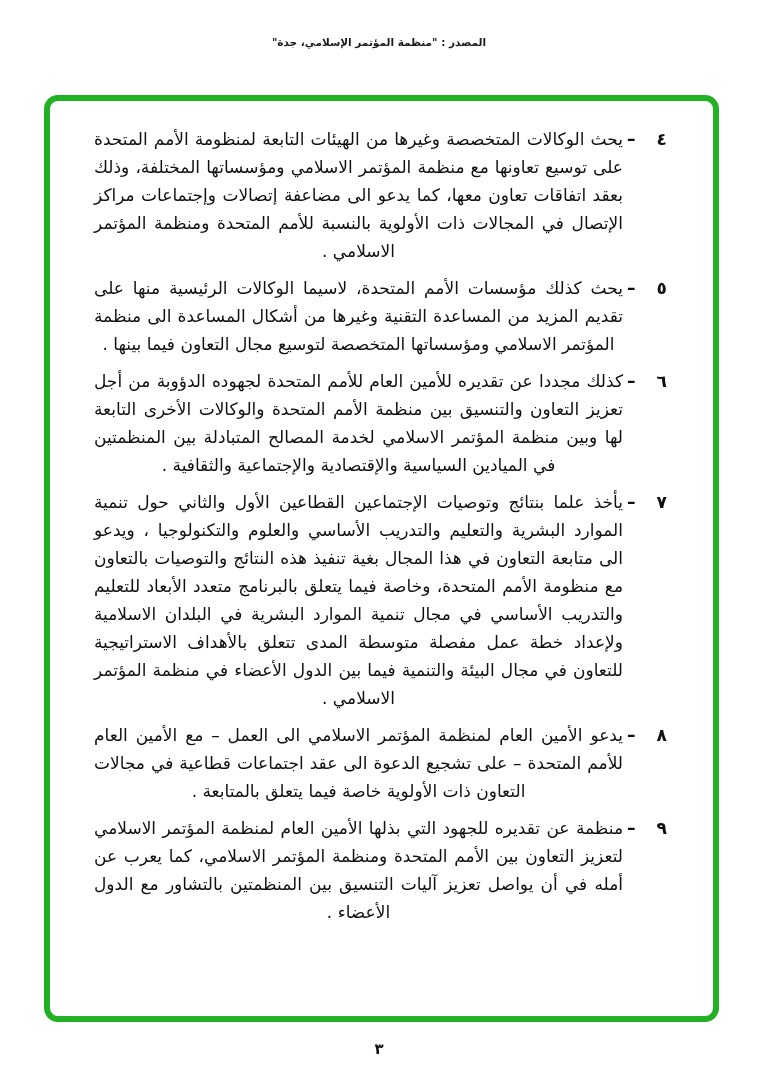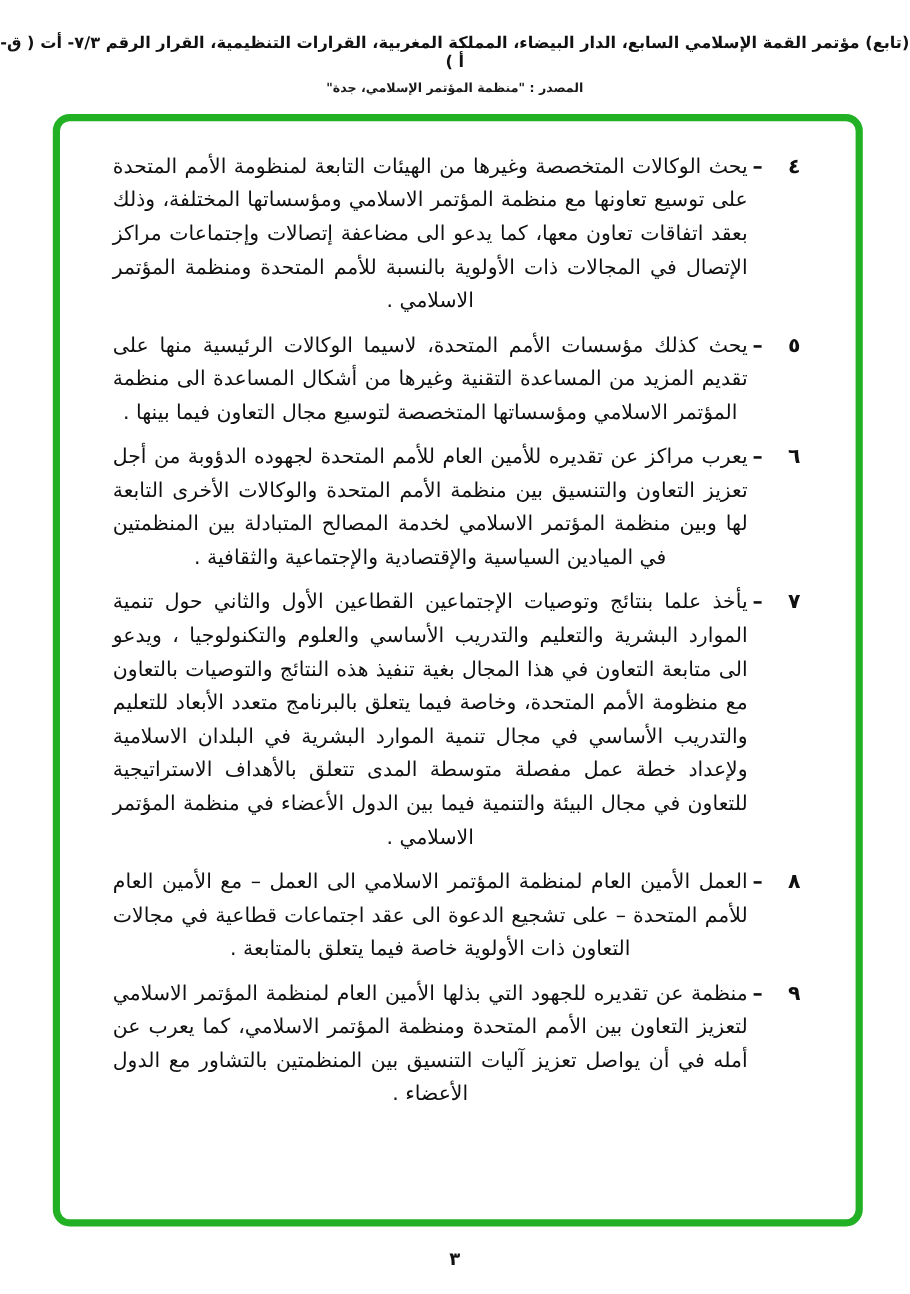--- a/index.html
+++ b/index.html
@@ -61,21 +61,20 @@
     position:absolute; top:1040px; left:0; right:0;
     text-align:center;
     font-size:15px; font-weight:bold;
     direction:rtl;
   }
 </style>
 </head>
 <body>
 
 <div class="doc-header">
-  <div class="line1">(تابع) مؤتمر القمة الإسلامي السابع، الدار البيضاء، المملكة المغربية، القرارات التنظيمية، القرار الرقم ٧/٣- أت ( ق- أ )</div>
   <div class="line2">المصدر : "منظمة المؤتمر الإسلامي، جدة"</div>
 </div>
 
 <div class="resolution-box" style="border-color: rgb(34, 177, 36);">
   <div class="clauses">
 
     <div class="clause">
       <div class="clause-num">
           <span>٤</span>
           <span>–</span>
@@ -89,37 +88,37 @@
           <span>–</span>
         </div>
       <div class="clause-body"><b>يحث</b> <span>كذلك مؤسسات الأمم المتحدة، لاسيما الوكالات الرئيسية منها على تقديم المزيد من المساعدة التقنية وغيرها من أشكال المساعدة الى منظمة المؤتمر الاسلامي ومؤسساتها المتخصصة لتوسيع مجال التعاون فيما بينها .</span></div>
     </div>
 
     <div class="clause">
       <div class="clause-num">
           <span>٦</span>
           <span>–</span>
         </div>
-      <div class="clause-body"><b>يعرب مراكز</b> <span>عن تقديره للأمين العام للأمم المتحدة لجهوده الدؤوبة من أجل تعزيز التعاون والتنسيق بين منظمة الأمم المتحدة والوكالات الأخرى التابعة لها وبين منظمة المؤتمر الاسلامي لخدمة المصالح المتبادلة بين المنظمتين في الميادين السياسية والإقتصادية والإجتماعية والثقافية .</span></div>
+      <div class="clause-body"><b>كذلك مجددا</b> <span>عن تقديره للأمين العام للأمم المتحدة لجهوده الدؤوبة من أجل تعزيز التعاون والتنسيق بين منظمة الأمم المتحدة والوكالات الأخرى التابعة لها وبين منظمة المؤتمر الاسلامي لخدمة المصالح المتبادلة بين المنظمتين في الميادين السياسية والإقتصادية والإجتماعية والثقافية .</span></div>
     </div>
 
     <div class="clause">
       <div class="clause-num">
           <span>٧</span>
           <span>–</span>
         </div>
       <div class="clause-body"><b>يأخذ علما</b> <span>بنتائج وتوصيات الإجتماعين القطاعين الأول والثاني حول تنمية الموارد البشرية والتعليم والتدريب الأساسي والعلوم والتكنولوجيا ، ويدعو الى متابعة التعاون في هذا المجال بغية تنفيذ هذه النتائج والتوصيات بالتعاون مع منظومة الأمم المتحدة، وخاصة فيما يتعلق بالبرنامج متعدد الأبعاد للتعليم والتدريب الأساسي في مجال تنمية الموارد البشرية في البلدان الاسلامية ولإعداد خطة عمل مفصلة متوسطة المدى تتعلق بالأهداف الاستراتيجية للتعاون في مجال البيئة والتنمية فيما بين الدول الأعضاء في منظمة المؤتمر الاسلامي .</span></div>
     </div>
 
     <div class="clause">
       <div class="clause-num">
           <span>٨</span>
           <span>–</span>
         </div>
-      <div class="clause-body"><b>العمل</b> <span>الأمين العام لمنظمة المؤتمر الاسلامي الى العمل – مع الأمين العام للأمم المتحدة – على تشجيع الدعوة الى عقد اجتماعات قطاعية في مجالات التعاون ذات الأولوية خاصة فيما يتعلق بالمتابعة .</span></div>
+      <div class="clause-body"><b>يدعو</b> <span>الأمين العام لمنظمة المؤتمر الاسلامي الى العمل – مع الأمين العام للأمم المتحدة – على تشجيع الدعوة الى عقد اجتماعات قطاعية في مجالات التعاون ذات الأولوية خاصة فيما يتعلق بالمتابعة .</span></div>
     </div>
 
     <div class="clause">
       <div class="clause-num">
           <span>٩</span>
           <span>–</span>
         </div>
       <div class="clause-body"><b>منظمة</b> <span>عن تقديره للجهود التي بذلها الأمين العام لمنظمة المؤتمر الاسلامي لتعزيز التعاون بين الأمم المتحدة ومنظمة المؤتمر الاسلامي، كما يعرب عن أمله في أن يواصل تعزيز آليات التنسيق بين المنظمتين بالتشاور مع الدول الأعضاء .</span></div>
     </div>
 

